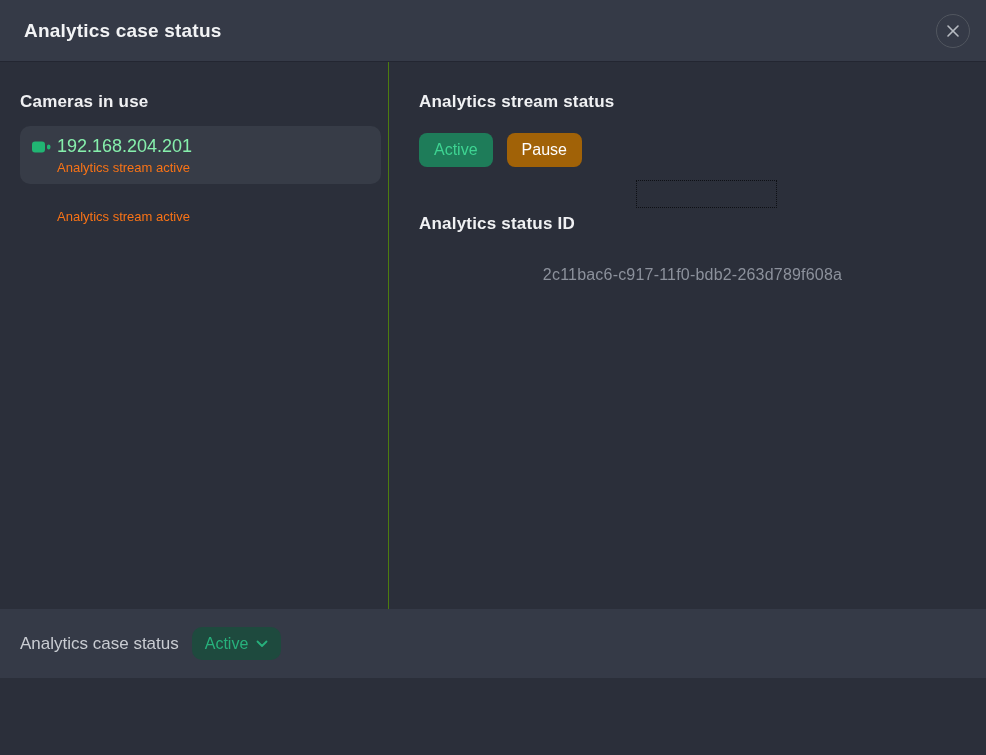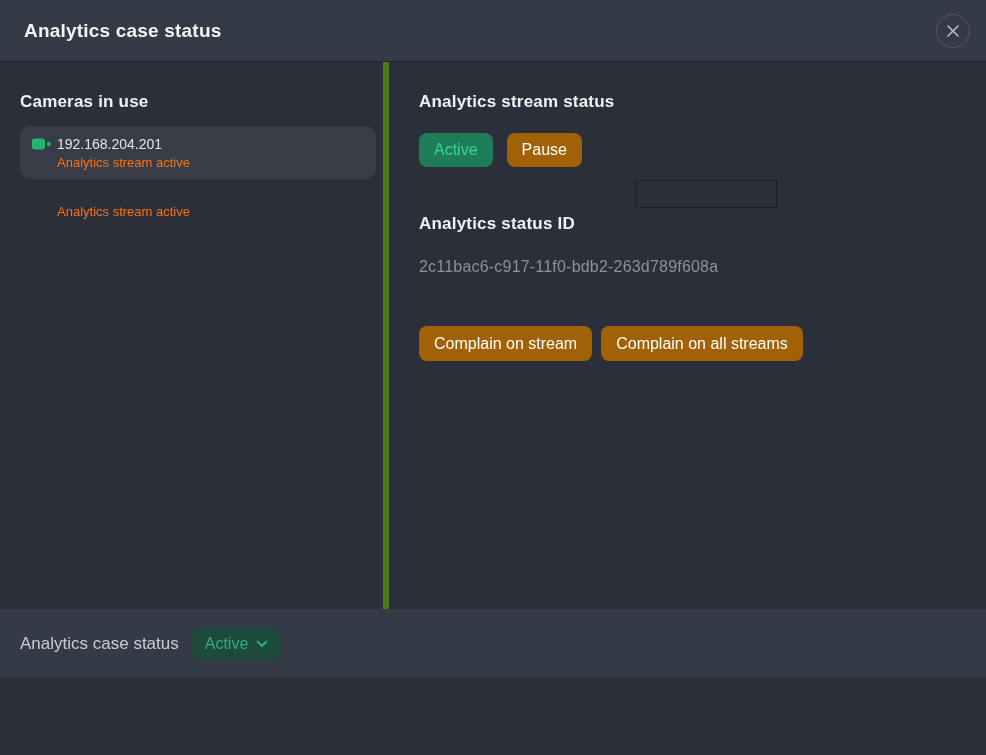--- a/index.html
+++ b/index.html
@@ -34,21 +34,21 @@
     display: flex; align-items: center; justify-content: center;
     cursor: pointer;
   }
   .close-btn svg { display: block; }
   
   .content {
     flex: 1; display: flex; min-height: 0; position: relative;
   }
   .left-panel {
     width: 389px; flex: 0 0 389px;
-    border-right: 6px solid #4d7c0f;
+    border-right: 1px solid #4d7c0f;
     padding: 30px 7px 0 20px;
   }
   .panel-heading {
     color: #f0f1f3; font-size: 17px; font-weight: bold;
     letter-spacing: 0.2px;
   }
   .left-panel .panel-heading { margin-bottom: 14px; }
   .camera-item {
     border-radius: 10px;
     padding: 10px 12px 9px 12px;
@@ -57,21 +57,21 @@
   }
   .camera-item.selected { background: #373c47; }
   .camera-row {
     display: flex; align-items: center;
   }
   .camera-icon {
     width: 20px; height: 12px; flex: 0 0 20px;
     margin-right: 5px; display: flex; align-items: center;
   }
   .camera-ip {
-    color: #e5e5e5; font-size: 14px;
+    color: #86efac; font-size: 18px;
   }
   .camera-status {
     color: #f97316; font-size: 13px;
     margin-left: 25px; margin-top: 3px;
   }
   .right-panel {
     flex: 1; position: relative;
     padding: 30px 20px 0 30px;
   }
   .status-buttons {
@@ -89,23 +89,24 @@
   .btn-active { background: #1e7c59; color: #3ed492; }
   .btn-slate  { background: #a16207; color: #fdfdfe; }
   .drop-target {
     position: absolute;
     left: 247px; top: 118px;
     width: 141px; height: 28px;
     border: 1px dotted #0e1015;
   }
   .stream-id-heading { margin-top: 47px; }
   .stream-id-value {
-    margin-top: 24px;
+    margin-top: 32px;
     color: #8c919c; font-size: 16px;
     letter-spacing: 0.2px;
+    text-align: center;
   }
   .complain-buttons {
     display: flex; gap: 9px;
     margin-top: 50px;
   }
   .complain-buttons .btn { height: 35px; }
   
   .footer {
     height: 69px; flex: 0 0 69px;
     background: #353a47;
@@ -172,24 +173,20 @@
       <div class="status-buttons">
         <button class="btn btn-active">Active</button>
         <button class="btn btn-slate">Pause</button>
       </div>
 
       <div class="drop-target"></div>
 
       <div class="panel-heading stream-id-heading">Analytics status ID</div>
       <div class="stream-id-value">2c11bac6-c917-11f0-bdb2-263d789f608a</div>
 
-      <div class="complain-buttons">
-        <button class="btn btn-slate">Complain on stream</button>
-        <button class="btn btn-slate">Complain on all streams</button>
-      </div>
     </div>
 
   </div>
 
   <div class="footer">
     <span class="footer-label">Analytics case status</span>
     <button class="footer-pill">
       <span>Active</span>
       <span style="display:flex;">
         <svg width="12" height="8" viewBox="0 0 12 8">

